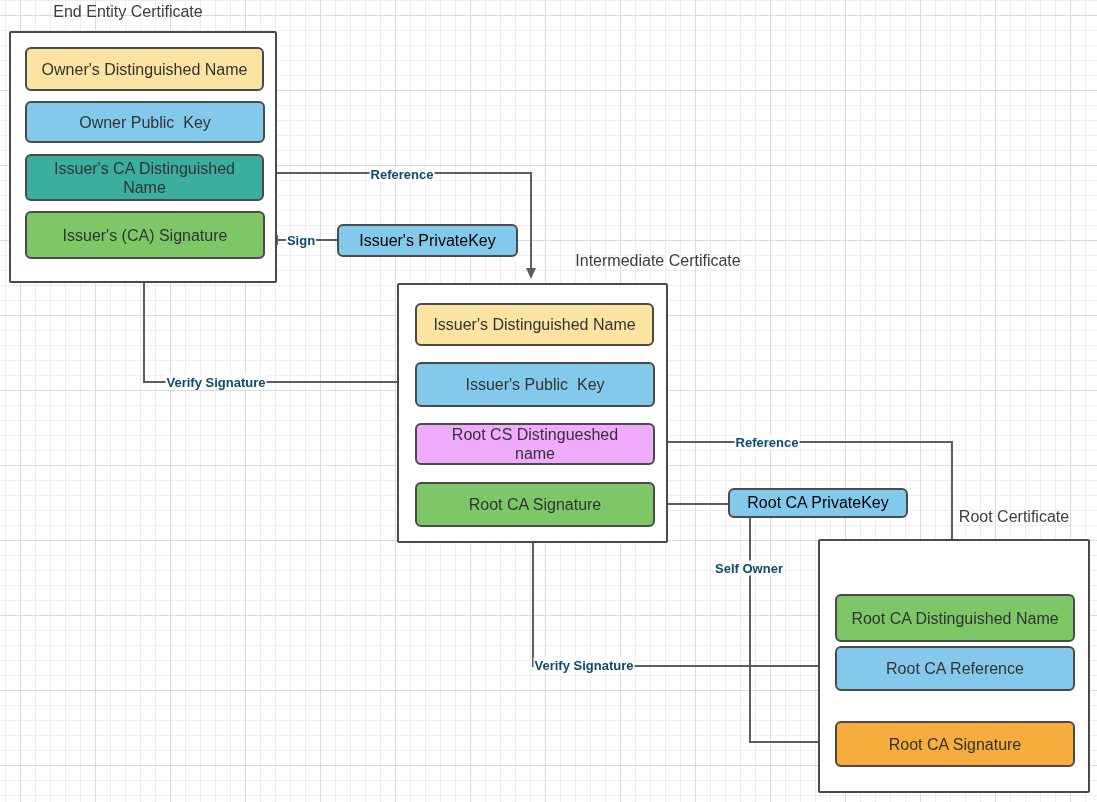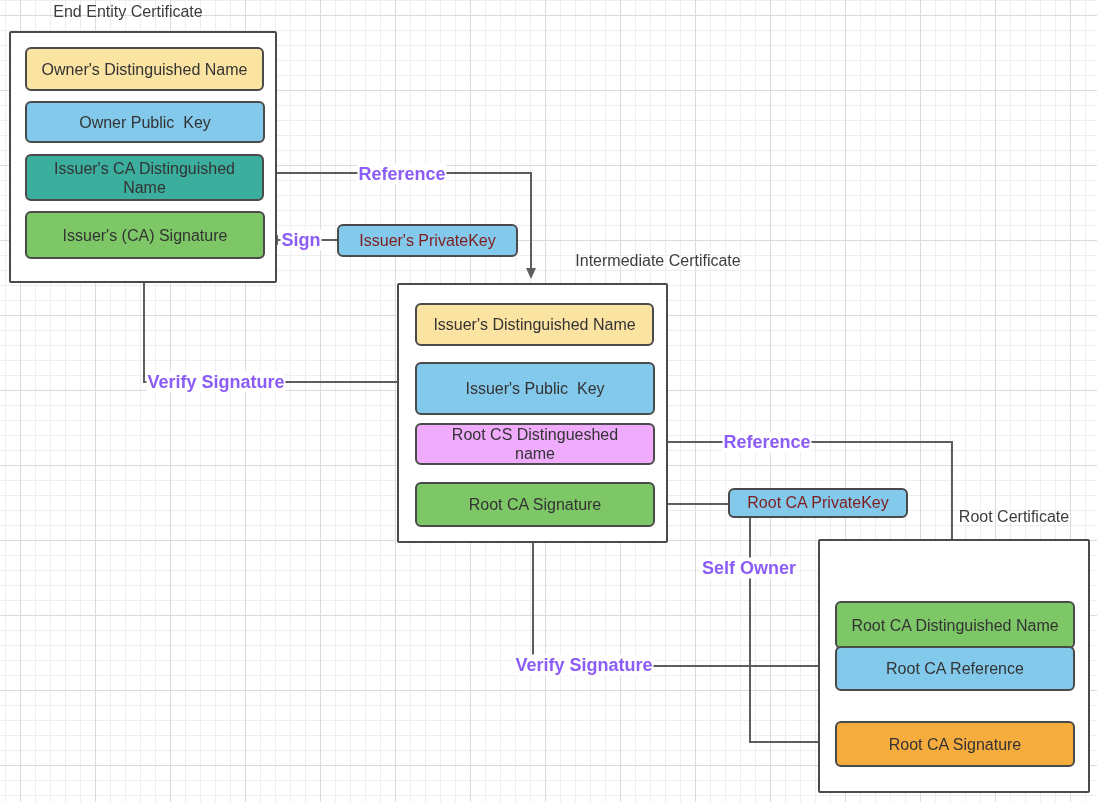--- a/index.html
+++ b/index.html
@@ -49,36 +49,36 @@
     white-space:pre-wrap;
   }
   .keybox{
     position:absolute;
     box-sizing:border-box;
     border:2px solid var(--border,#4a4a4a);
     border-radius:6px;
     display:flex;align-items:center;justify-content:center;
     text-align:center;
     font-size:16px;
-    color:#7f1d1d;
+    color:#000000;
     white-space:pre-wrap;
   }
   .cert-title{
     position:absolute;
     transform:translate(-50%,-50%);
     font-size:16px;
     color:#3d3d3d;
     white-space:nowrap;
   }
   .edge-label{
     position:absolute;
     transform:translate(-50%,-50%);
-    font-size:18px;
+    font-size:13px;
     font-weight:bold;
-    color:#8b5cf6;
+    color:#0c4a6e;
     background:#ffffff;
     padding:0 1px;
     white-space:nowrap;
   }
 </style>
 </head>
 <body>
 
 <div class="canvas">
 
@@ -103,27 +103,27 @@
 
   <div class="cert" style="left:9px;top:31px;width:268px;height:252px">
     <div class="field" style="left: 14px; top: 14px; width: 239px; height: 44px; background-color: rgb(251, 227, 162);">Owner's Distinguished Name</div>
     <div class="field" style="left: 14px; top: 68px; width: 240px; height: 42px; background-color: rgb(131, 201, 235);">Owner Public  Key</div>
     <div class="field" style="left: 14px; top: 121px; width: 239px; height: 47px; background-color: rgb(59, 174, 158);">Issuer's CA Distinguished Name</div>
     <div class="field" style="left: 14px; top: 178px; width: 240px; height: 48px; background-color: rgb(125, 199, 103);">Issuer's (CA) Signature</div>
   </div>
 
   <div class="cert" style="left:397px;top:283px;width:271px;height:260px">
     <div class="field" style="left: 16px; top: 18px; width: 239px; height: 43px; background-color: rgb(251, 227, 162);">Issuer's Distinguished Name</div>
-    <div class="field" style="left: 16px; top: 77px; width: 240px; height: 53px; background-color: rgb(131, 201, 235);">Issuer's Public  Key</div>
+    <div class="field" style="left: 16px; top: 77px; width: 240px; height: 45px; background-color: rgb(131, 201, 235);">Issuer's Public  Key</div>
     <div class="field" style="left: 16px; top: 138px; width: 240px; height: 42px; background-color: #f0abfc;">Root CS Distingueshed name</div>
     <div class="field" style="left: 16px; top: 197px; width: 240px; height: 45px; background-color: rgb(125, 199, 103);">Root CA Signature</div>
   </div>
 
   <div class="cert" style="left:818px;top:539px;width:272px;height:254px">
-    <div class="field" style="left: 15px; top: 60px; width: 240px; height: 48px; background-color: rgb(125, 199, 103);">Root CA Distinguished Name</div>
+    <div class="field" style="left: 15px; top: 53px; width: 240px; height: 48px; background-color: rgb(125, 199, 103);">Root CA Distinguished Name</div>
     <div class="field" style="left: 15px; top: 105px; width: 240px; height: 45px; background-color: rgb(131, 201, 235);">Root CA Reference</div>
     <div class="field" style="left: 15px; top: 180px; width: 240px; height: 46px; background-color: rgb(246, 173, 62);">Root CA Signature</div>
   </div>
 
   <div class="keybox" style="left: 337px; top: 224px; width: 181px; height: 33px; background-color: rgb(131, 201, 235);">Issuer's PrivateKey</div>
   <div class="keybox" style="left: 728px; top: 488px; width: 180px; height: 30px; background-color: rgb(131, 201, 235);">Root CA PrivateKey</div>
 
   <div class="edge-label" style="left:402px;top:174px">Reference</div>
   <div class="edge-label" style="left:301px;top:240px">Sign</div>
   <div class="edge-label" style="left:216px;top:382px">Verify Signature</div>

